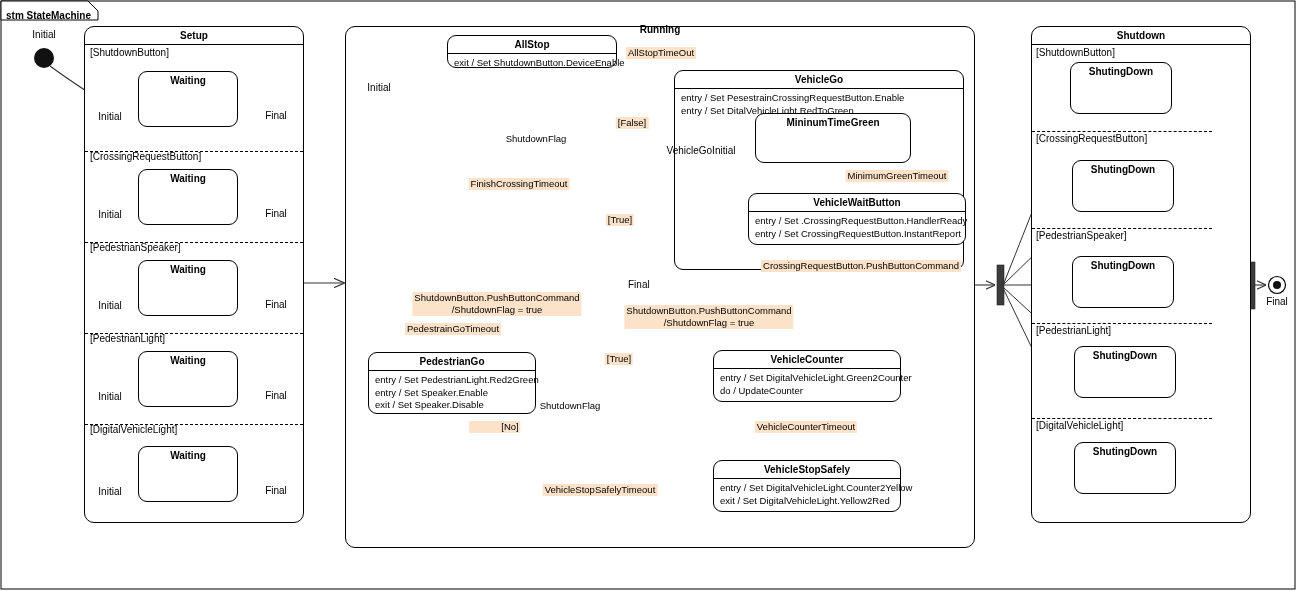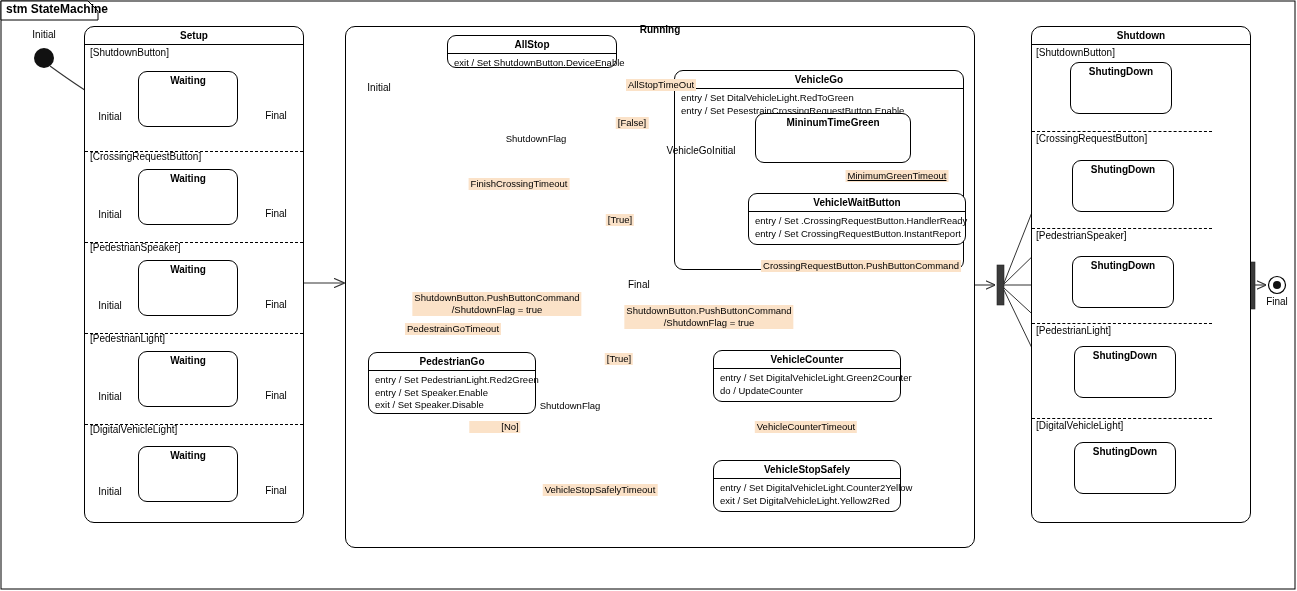--- a/index.html
+++ b/index.html
@@ -5,35 +5,35 @@
   html,body{margin:0;padding:0;background:#ffffff;}
   body{font-family:"Liberation Sans", sans-serif;}
   #root{position:relative;width:1297px;height:591px;overflow:hidden;background:#fff;}
   svg#canvas{position:absolute;left:0;top:0;width:1297px;height:591px;}
 
   .lbl{position:absolute;font-size:10px;color:#000;white-space:nowrap;line-height:1.15;}
   .lbl.b{font-weight:bold;}
   .lbl.c{transform:translateX(-50%);text-align:center;}
   .guard{position:absolute;font-size:9.5px;color:#000;white-space:nowrap;background:#fbe2c8;
          padding:0 2px;line-height:1.25;transform:translateX(-50%);text-align:center;}
-  .guard.left{transform:none;text-align:left;margin-top:32px;}
+  .guard.left{transform:none;text-align:left;}
   .plain{position:absolute;font-size:9.5px;color:#000;white-space:nowrap;transform:translateX(-50%);text-align:center;}
 
   .state{position:absolute;border:1px solid #000;border-radius:9px;background:#fff;box-sizing:border-box;}
   .state .title{font-size:10px;font-weight:bold;text-align:center;padding:3px 2px 3px;color:#000;}
   .state .sep{height:1px;background:#000;}
   .state .body{font-size:9.5px;padding:3px 6px 2px;color:#000;line-height:1.32;}
   .state .body div{white-space:nowrap;}
 
   .region{position:absolute;border:1px solid #000;border-radius:10px;background:#fff;box-sizing:border-box;}
   .region > .rtitle{font-size:10px;font-weight:bold;text-align:center;padding:3px 0 3px;}
   .region > .rsep{height:1px;background:#000;}
 
   .dashline{position:absolute;height:0;border-top:1px dashed #000;}
-  .frame-label{position:absolute;left:0;top:0;font-size:12px;font-weight:bold;padding:2px 6px;}
+  .frame-label{position:absolute;left:0;top:0;font-size:10px;font-weight:bold;padding:10px 6px;}
 </style>
 </head>
 <body>
 
 <div id="root">
 
   <svg id="canvas" viewBox="0 0 1297 591">
     <defs>
       <marker id="arw" viewBox="0 0 10 10" refX="9.5" refY="5" markerWidth="9" markerHeight="9" orient="auto-start-reverse">
         <path d="M0,0.6 L10,5 L0,9.4" fill="none" stroke="#333" stroke-width="1.1"></path>
@@ -225,22 +225,22 @@
     <div class="sep"></div>
     <div class="body">
       <div>exit / Set ShutdownButton.DeviceEnable</div>
     </div>
   </div>
 
   <div class="state" style="left:674px;top:70px;width:290px;height:200px;">
     <div class="title">VehicleGo</div>
     <div class="sep"></div>
     <div class="body">
+      <div>entry / Set PesestrainCrossingRequestButton.Enable</div>
       <div>entry / Set DitalVehicleLight.RedToGreen</div>
-      <div>entry / Set PesestrainCrossingRequestButton.Enable</div>
     </div>
   </div>
   <div class="lbl c" style="left:701px;top:145px;">VehicleGoInitial</div>
 
   <div class="state" style="left:755px;top:113px;width:156px;height:50px;">
     <div class="title">MininumTimeGreen</div>
   </div>
 
   <div class="state" style="left:748px;top:193px;width:218px;height:52px;">
     <div class="title">VehicleWaitButton</div>
@@ -274,21 +274,21 @@
   <div class="state" style="left:713px;top:460px;width:188px;height:52px;">
     <div class="title">VehicleStopSafely</div>
     <div class="sep"></div>
     <div class="body">
       <div>entry / Set DigitalVehicleLight.Counter2Yellow</div>
       <div>exit / Set DigitalVehicleLight.Yellow2Red</div>
     </div>
   </div>
 
   <div class="guard left" style="left:626px;top:47px;">AllStopTimeOut</div>
-  <div class="guard" style="left:897px;top:170px;text-decoration:underline;">MinimumGreenTimeout</div>
+  <div class="guard" style="left:897px;top:170px;">MinimumGreenTimeout</div>
   <div class="guard" style="left:861px;top:260px;">CrossingRequestButton.PushButtonCommand</div>
   <div class="guard" style="left:806px;top:421px;">VehicleCounterTimeout</div>
   <div class="guard" style="left:600px;top:484px;">VehicleStopSafelyTimeout</div>
   <div class="guard" style="left:519px;top:178px;">FinishCrossingTimeout</div>
   <div class="guard" style="left:453px;top:323px;">PedestrainGoTimeout</div>
 
   <div class="guard" style="left:497px;top:292px;">
     <div>ShutdownButton.PushButtonCommand</div>
     <div>/ShutdownFlag = true</div>
   </div>

